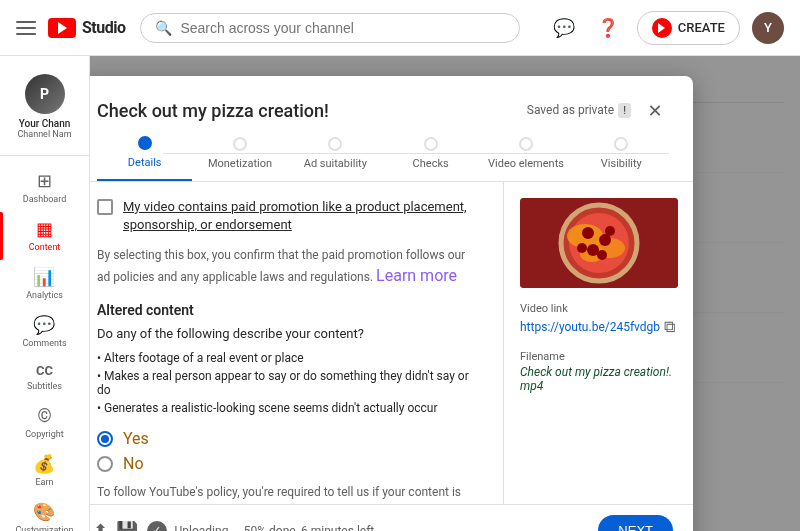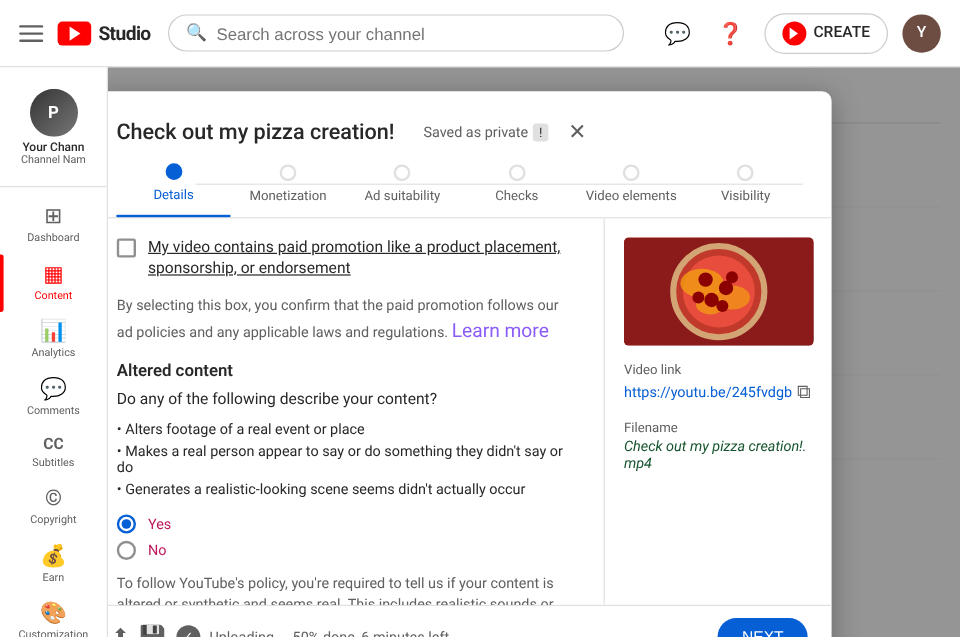--- a/index.html
+++ b/index.html
@@ -93,21 +93,21 @@
     .modal {
       position: absolute; top: 24px; left: 100px; right: 0; bottom: 0;
       background: #fff; border-radius: 8px 8px 0 0; z-index: 20;
       box-shadow: 0 4px 24px rgba(0,0,0,0.3);
       display: flex; flex-direction: column;
       width: 620px; height: 480px; left: 50%; transform: translateX(-60%);
       top: 20px;
     }
 
     .modal-header {
-      display: flex; align-items: center; justify-content: flex-start;
+      display: flex; align-items: center; justify-content: space-between;
       padding: 20px 24px 0;
       gap: 24px;
     }
     .modal-title { font-size: 18px; font-weight: 500; color: #282828; }
     .modal-header-right { display: flex; align-items: center; gap: 10px; font-size: 12px; color: #606060; }
     .saved-badge { display: flex; align-items: center; gap: 4px; }
     .badge-icon { background: #e0e0e0; border-radius: 3px; padding: 1px 5px; font-size: 11px; color: #333; }
     .close-btn { width: 28px; height: 28px; border-radius: 50%; display: flex; align-items: center; justify-content: center; cursor: pointer; color: #606060; font-size: 18px; }
 
     
@@ -156,21 +156,21 @@
     .bullet-list li::before { content: '• '; color: #282828; }
 
     .radio-row { display: flex; align-items: center; gap: 10px; margin: 6px 0; cursor: pointer; }
     .radio-outer {
       width: 16px; height: 16px; border-radius: 50%;
       border: 2px solid #065fd4; display: flex; align-items: center; justify-content: center;
       flex-shrink: 0;
     }
     .radio-inner { width: 8px; height: 8px; border-radius: 50%; background: #065fd4; }
     .radio-outer.empty { border-color: #909090; }
-    .radio-label { font-size: 12px; color: #be185d; }
+    .radio-label { font-size: 16px; color: #a16207; }
 
     .info-text { font-size: 12px; color: #606060; line-height: 1.5; margin: 10px 0 14px; }
 
     
     .modal-right {
       width: 190px; border-left: 1px solid #e0e0e0; padding: 16px 16px; display: flex; flex-direction: column; gap: 14px;
     }
     .video-thumb {
       width: 158px; height: 90px; border-radius: 4px; overflow: hidden;
       background: linear-gradient(135deg, #c0392b 0%, #8e1a1a 50%, #5d0000 100%);

